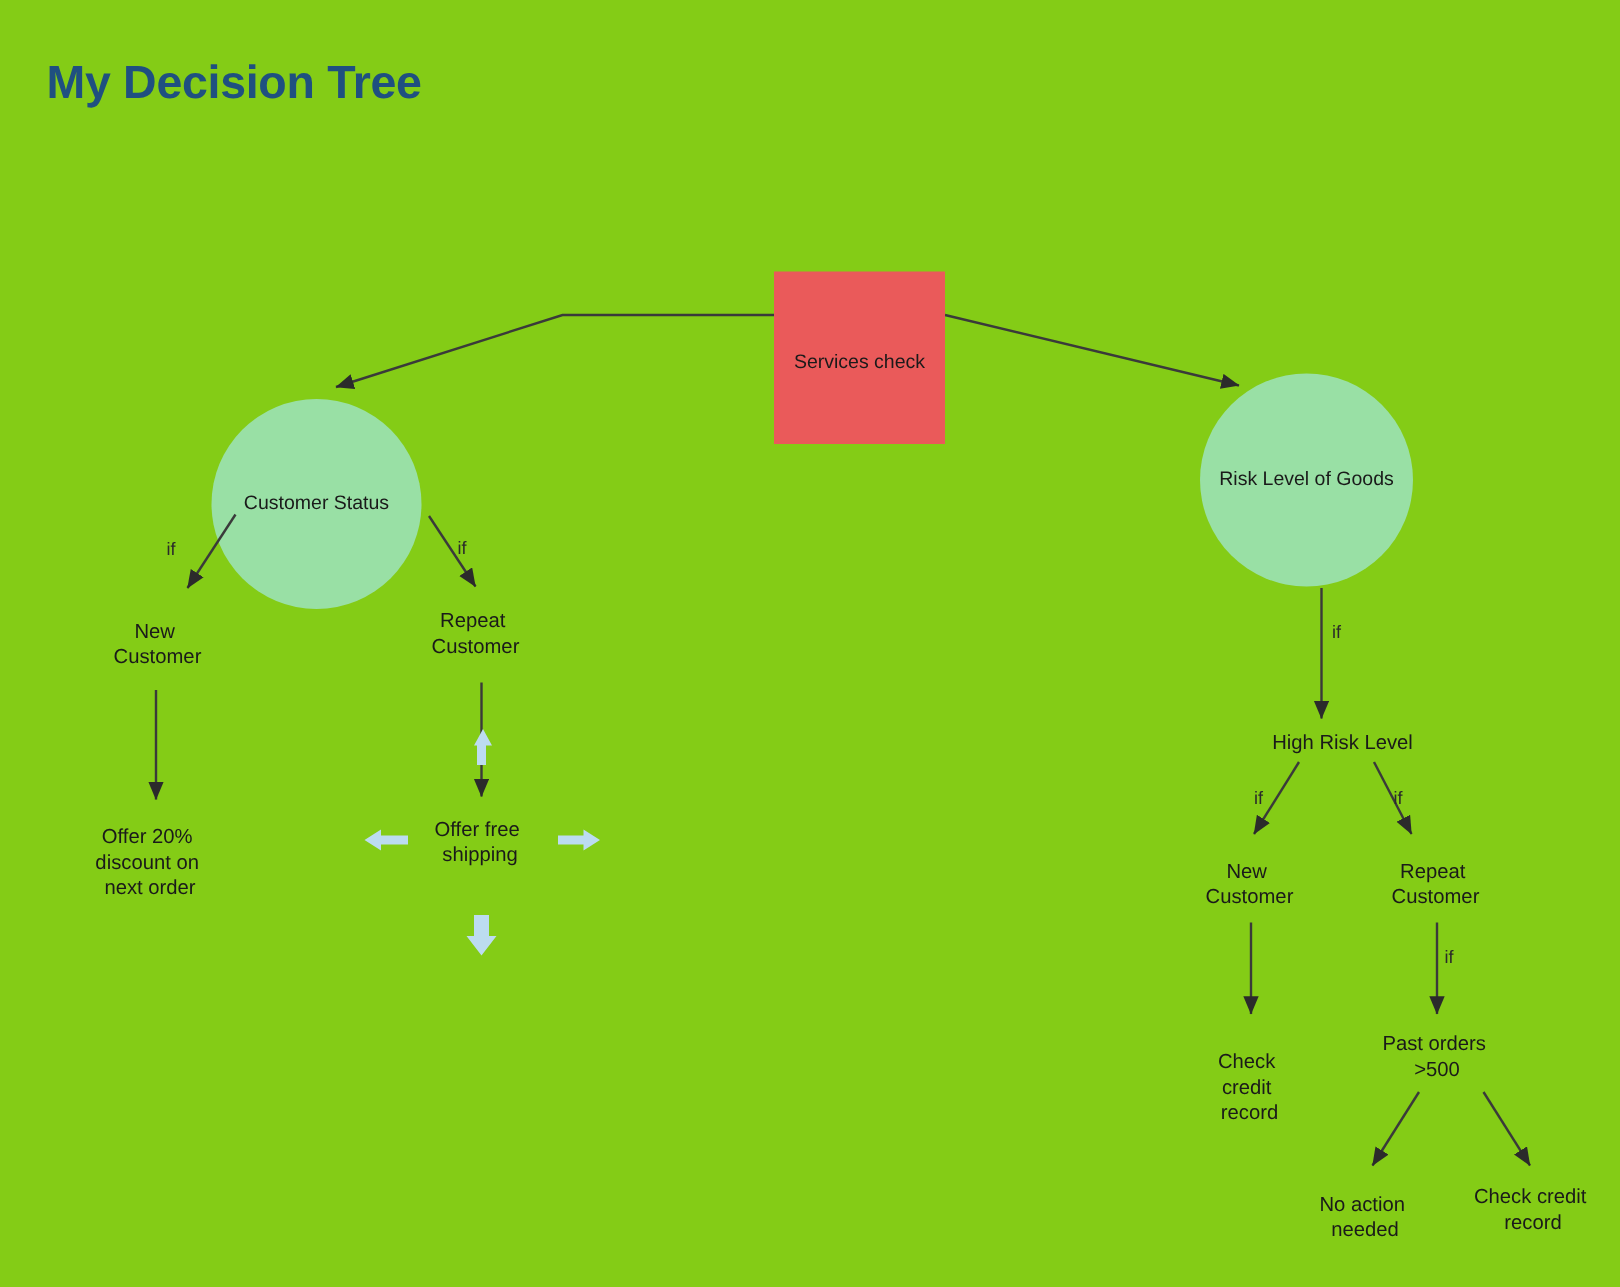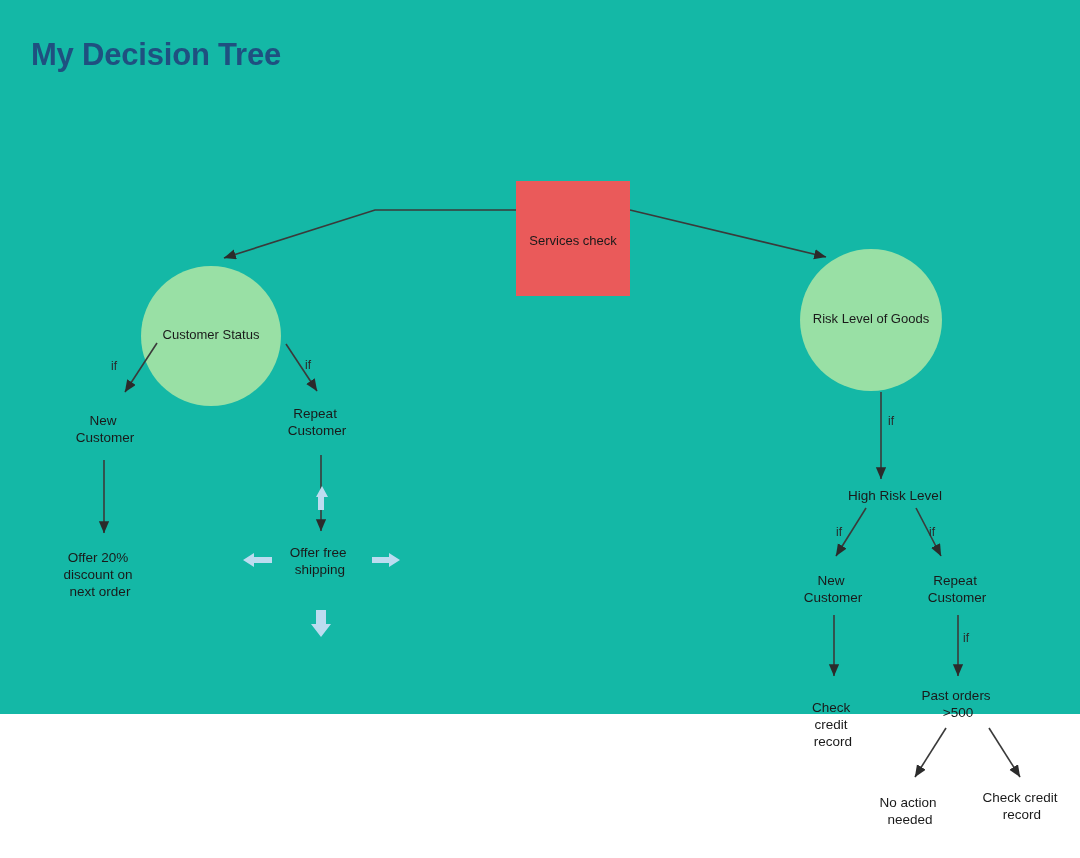--- a/index.html
+++ b/index.html
@@ -11,22 +11,22 @@
   body {
     width: 1080px;
     height: 858px;
     font-family: "Liberation Sans", sans-serif;
     overflow: hidden;
     position: relative;
   }
   #canvas {
     position: relative;
     width: 1080px;
-    height: 714px;
-    background: #14b8a6;
+    height: 858px;
+    background: #84cc16;
   }
   #page-title {
     position: absolute;
     left: 31px;
     top: 38px;
     font-family: "Liberation Sans", sans-serif;
     font-size: 31px;
     font-weight: bold;
     color: #1f5080;
     letter-spacing: -0.2px;

